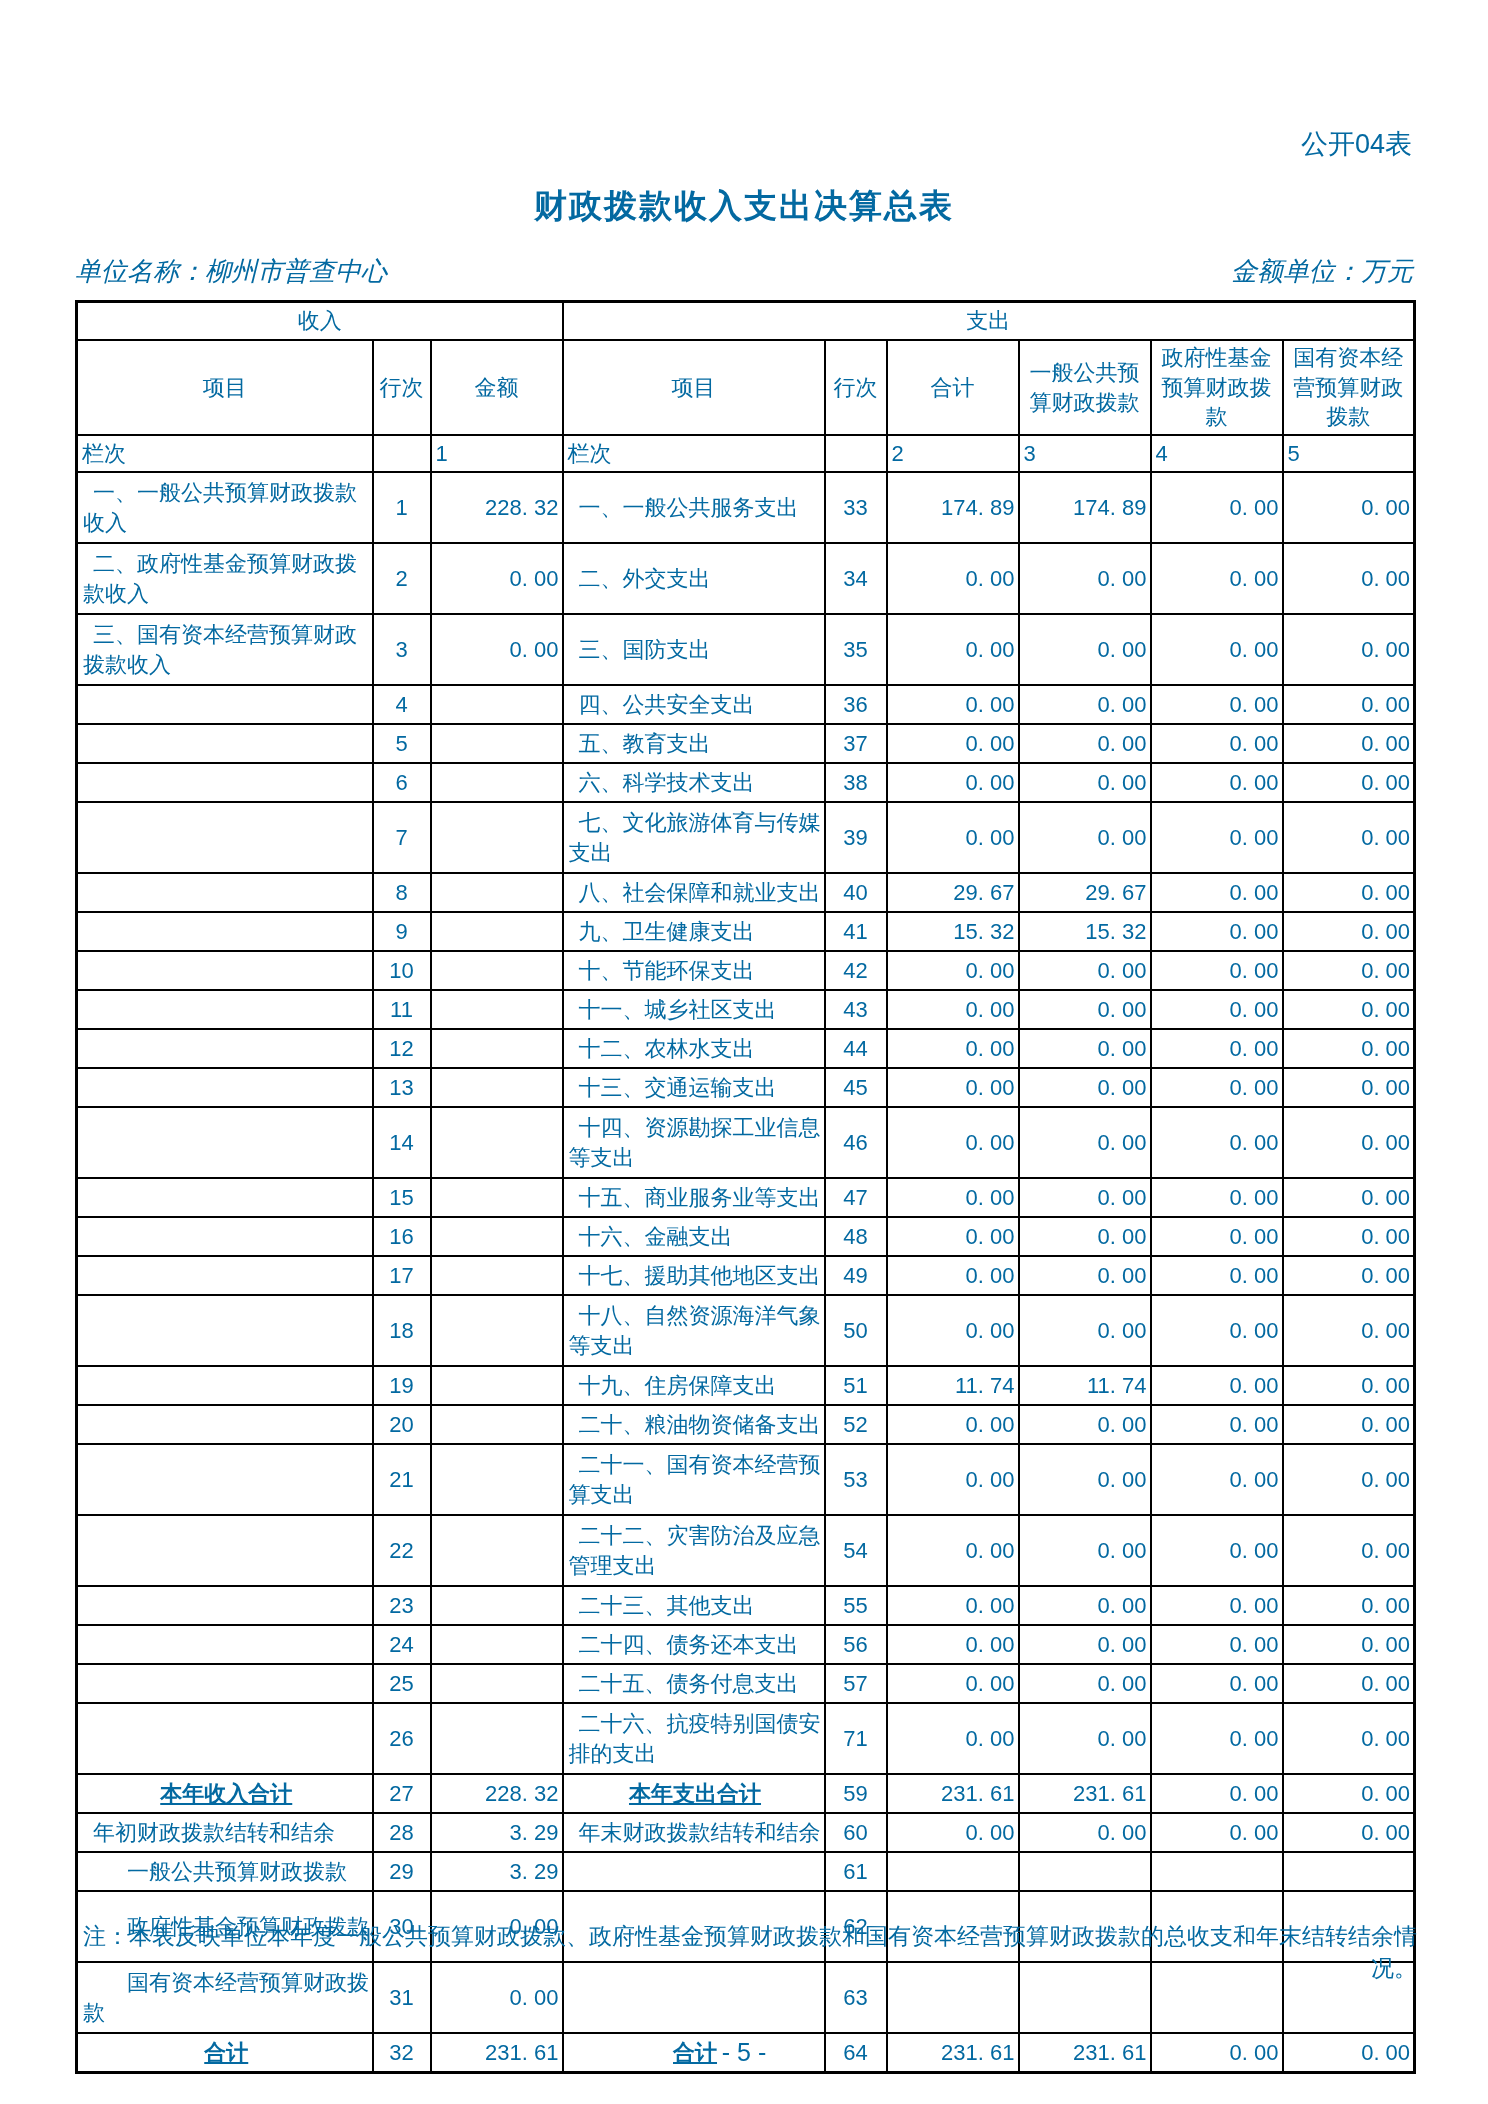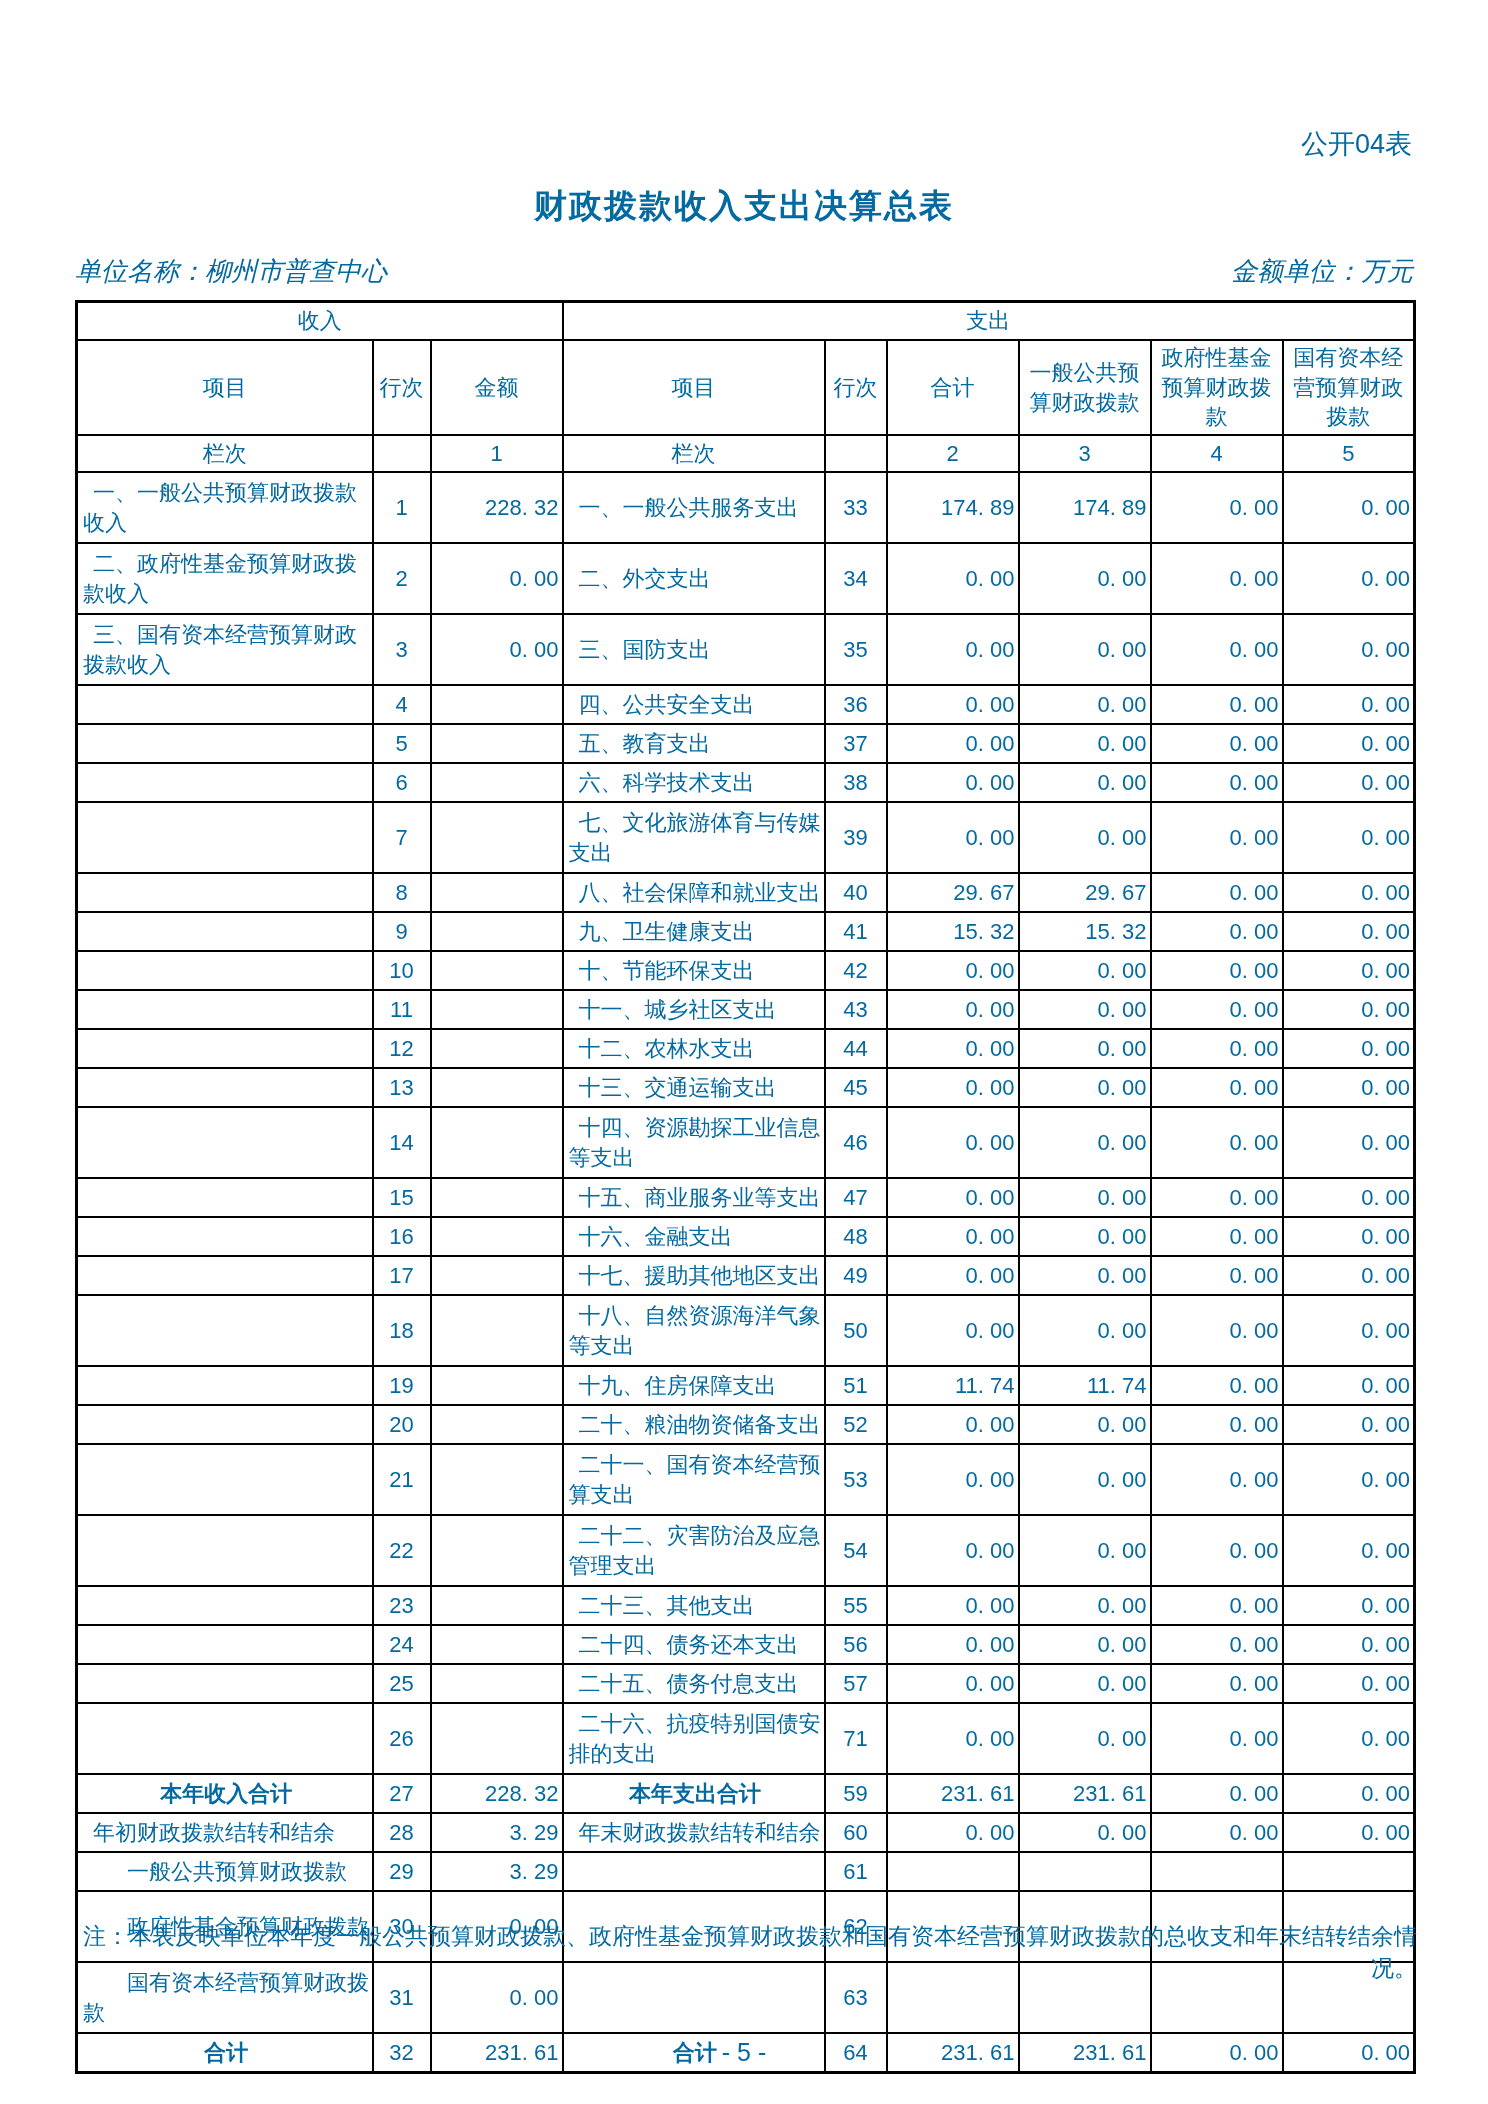--- a/index.html
+++ b/index.html
@@ -24,29 +24,29 @@
     border-collapse:collapse; table-layout:fixed; font-size:22px;
     border:3px solid #000;
   }
   .budget th, .budget td {
     border:2px solid #000; padding:2px 4px; vertical-align:middle;
     overflow:hidden;
   }
   .budget thead th { font-weight:normal; text-align:center; padding:2px 2px; }
   .group-row th { height:32px; }
   .colhead-row th { height:68px; line-height:1.35; }
-  .lane-row td { height:31px; text-align:center; }
+  .lane-row td { height:31px; text-align:left; }
   tbody td { height:33px; }
   tr.tall td { height:65px; }
   td.item {
     text-align:left; padding-left:5px; padding-right:2px; text-indent:10px;
     word-break:break-all; line-height:1.35;
   }
   td.ind2 { text-indent:44px; }
-  td.total-label { font-weight:bold; text-align:center; text-indent:0; }
+  td.total-label { font-weight:bold; text-align:center; text-indent:0;text-decoration:underline; }
   td.line { text-align:center; padding-left:1px; padding-right:1px; }
   td.num { text-align:right; padding-right:3px; word-break:keep-all; }
   .note {
     position:absolute; top:1920px; left:75px; width:1342px;
     font-size:23px; line-height:1.4; word-break:break-all;text-align:right;
   }
   .pagenum {
     position:absolute; top:2038px; left:0; width:100%;
     text-align:center; font-size:25px;
   }

